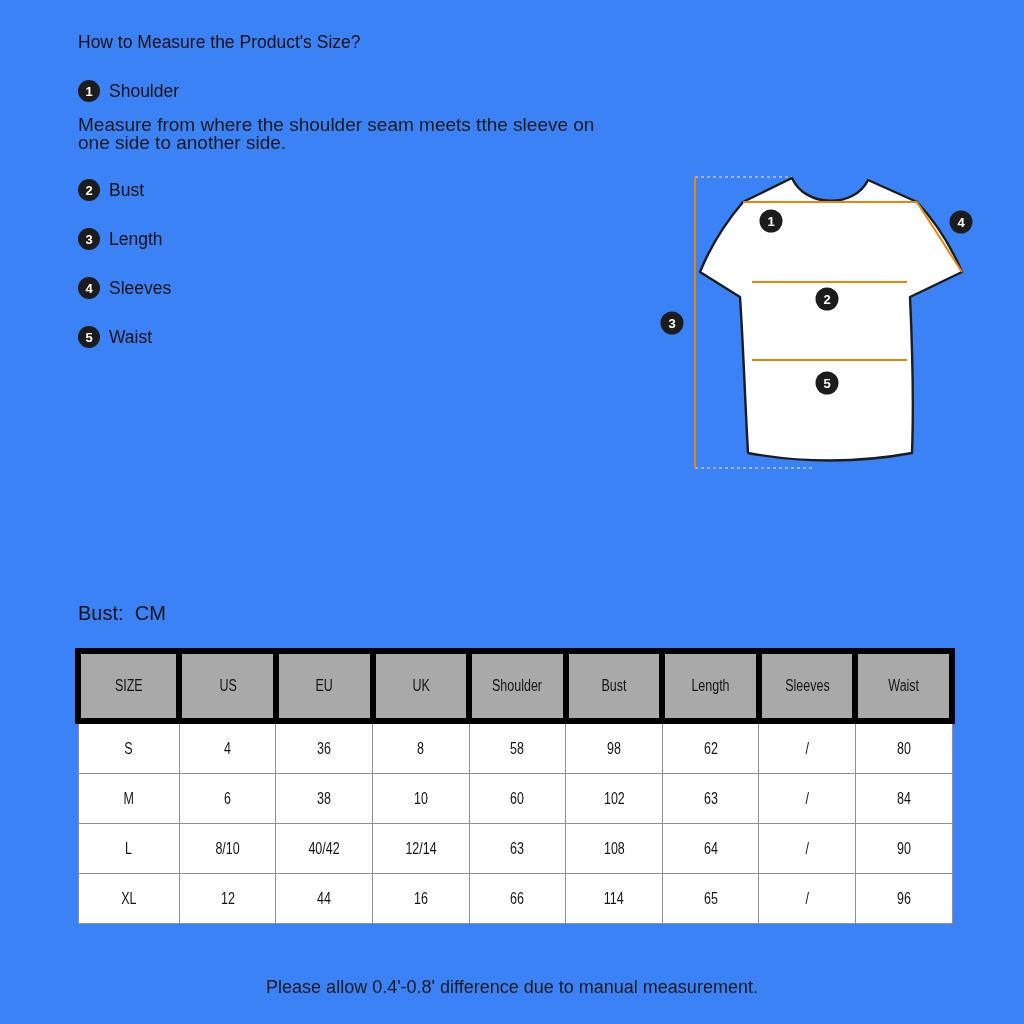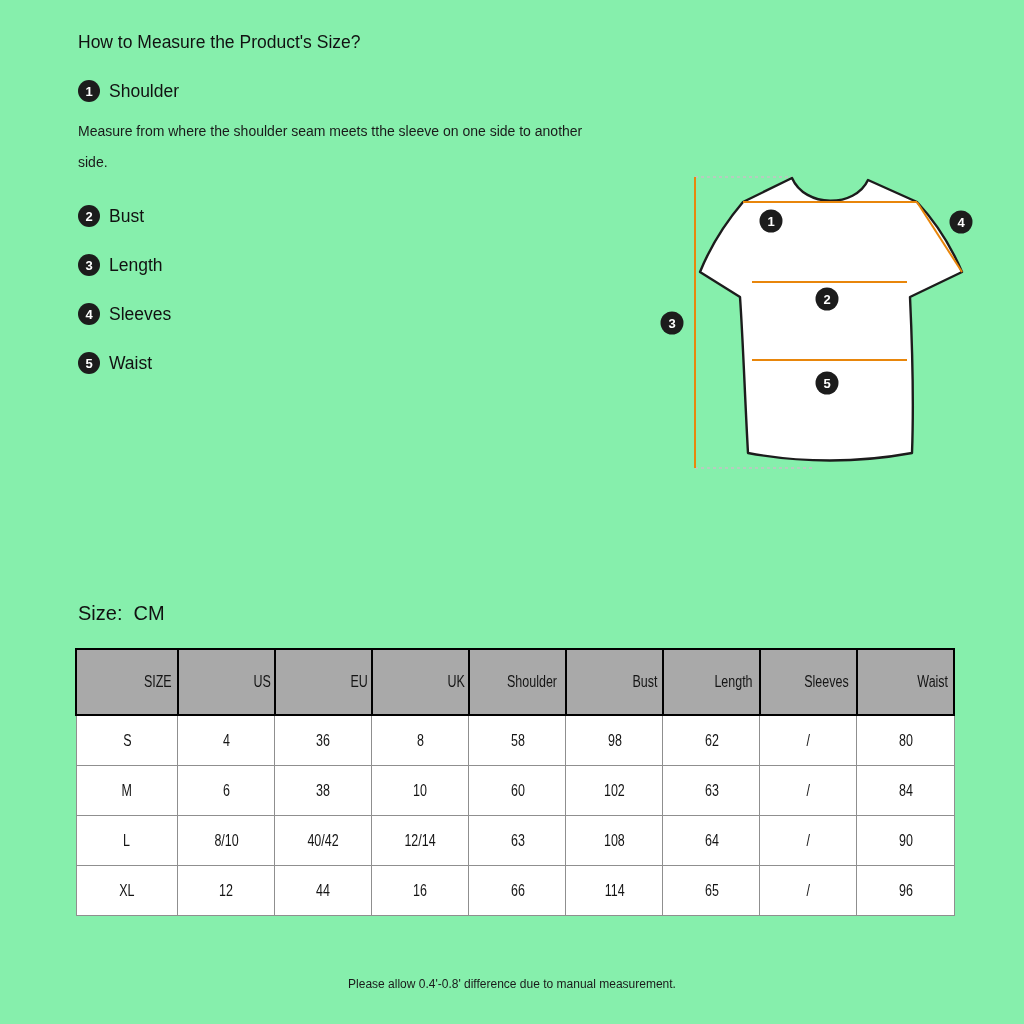--- a/index.html
+++ b/index.html
@@ -1,60 +1,60 @@
 <!DOCTYPE html>
 <html><head>
 <meta charset="utf-8">
 <style>
   html,body { margin:0; padding:0; background:#ffffff; }
   .page {
-    position:relative; width:1024px; height:1024px; background:#86efac;
+    position:relative; width:1024px; height:1024px; background:#3b82f6;
     font-family:"Liberation Sans", sans-serif; color:#1a1a1a; overflow:hidden;
   }
 
   
   .content { position:absolute; left:78px; top:24px; width:520px; }
   .page-title { font-size:17.5px; font-weight:400; color:#111; margin:8px 0 0 0; }
   .section { margin-top:27px; }
   .sec-head { display:flex; align-items:center; height:22px; }
   .num-badge {
     width:22px; height:22px; border-radius:50%; background:#1c1c1c; color:#fff;
     font-size:13px; font-weight:700; display:flex; align-items:center; justify-content:center;
     flex:0 0 22px;
   }
   .sec-label { margin-left:9px; font-size:17.5px; font-weight:500; color:#111; }
-  .sec-text { margin:14px 0 0 0; font-size:14px; line-height:31px; color:#1a1a1a; }
+  .sec-text { margin:14px 0 0 0; font-size:19px; line-height:18px; color:#1a1a1a; }
 
   .unit-label { position:absolute; left:78px; top:602px; font-size:20px; color:#111; white-space:pre; }
 
   
   .diagram { position:absolute; left:640px; top:150px; }
   .diagram text { fill:#ffffff; font-family:"Liberation Sans",sans-serif; font-size:13px; font-weight:700; text-anchor:middle; }
   .tshirt { fill:#ffffff; stroke-width:2.4; stroke-linejoin:round; stroke-linecap:round; }
   .mline { stroke-width:2; fill:none; }
   .dash  { stroke:#c3c3c3; stroke-width:1.5; stroke-dasharray:3 3; }
 
   
   .size-table {
     position:absolute; left:75px; top:648px; width:880px;
     border-collapse:collapse; table-layout:fixed;
   }
   .size-table th {
-    background:#a9a9a9; border:2px solid #000000; height:62px;
-    font-weight:500; color:#151515;text-align:right;
+    background:#a9a9a9; border:6px solid #000000; height:62px;
+    font-weight:500; color:#151515;
   }
   .size-table td {
     background:#ffffff; border:1px solid #8f8f8f; height:47px;
     text-align:center; color:#151515;
   }
   .cnd { display:inline-block; transform:scaleX(0.78); font-size:16px; font-weight:500; white-space:nowrap; }
 
   .footer-note {
     position:absolute; left:0; top:977px; width:1024px; text-align:center;
-    font-size:12px; color:#1a1a1a;
+    font-size:18px; color:#1a1a1a;
   }
 </style>
 </head>
 <body>
 
 <div class="page">
 
   <div class="content">
     <h1 class="page-title">How to Measure the Product's Size?</h1>
 
@@ -88,21 +88,21 @@
     </div>
 
     <div class="section">
       <div class="sec-head">
         <span class="num-badge">5</span>
         <span class="sec-label">Waist</span>
       </div>
     </div>
   </div>
 
-  <div class="unit-label">Size:  CM</div>
+  <div class="unit-label">Bust:  CM</div>
 
   <svg class="diagram" width="384" height="340" viewBox="0 0 384 340">
 
     <line class="dash" x1="55" y1="27" x2="152" y2="27"></line>
     <line class="dash" x1="55" y1="318" x2="172" y2="318"></line>
 
     <path class="tshirt" d="M 103,52 L 152,28 C 165,58 215,58 228,30 L 277,52
              Q 305,82 322,122 L 270,147
              C 272,190 274,250 272,303
              Q 190,318 108,303

